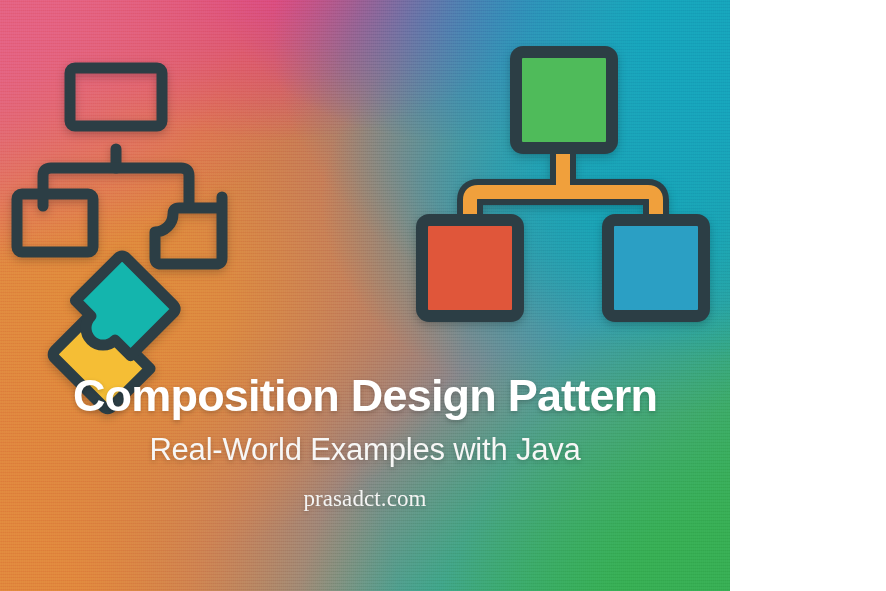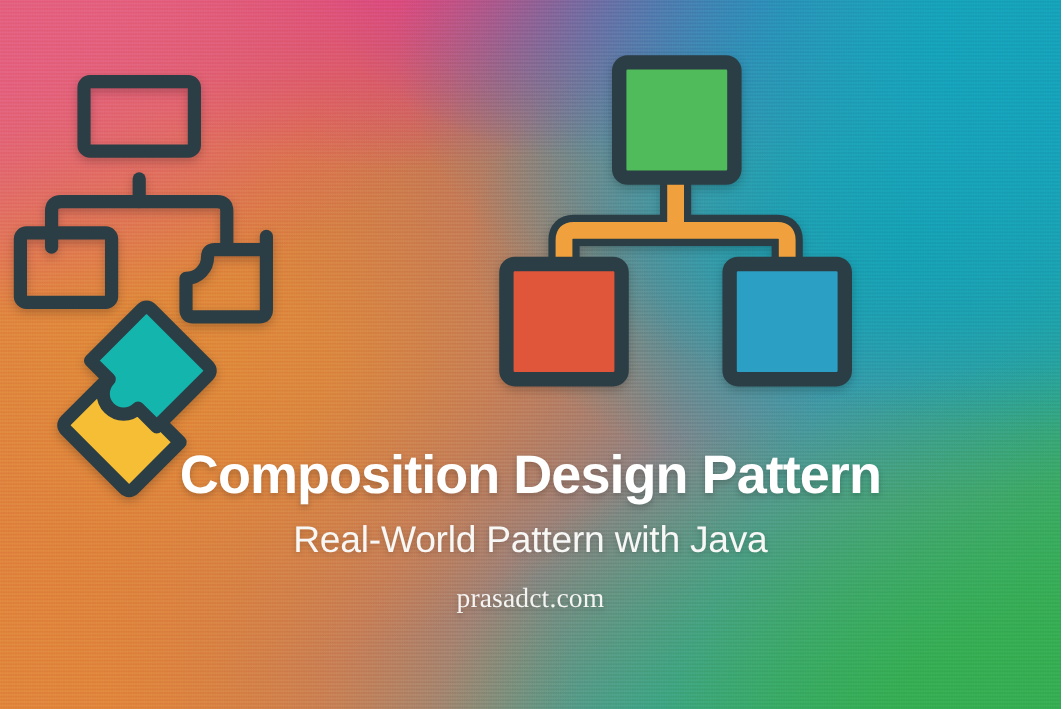--- a/index.html
+++ b/index.html
@@ -2,21 +2,21 @@
 <html><head>
 <meta charset="utf-8">
 <style>
   * { margin:0; padding:0; box-sizing:border-box; }
   html,body{
     width:886px; height:591px; overflow:hidden;
     font-family:"Liberation Sans", sans-serif;
   }
   #banner{
     position:relative;
-    width:884px; height:591px;
+    width:730px; height:591px;
     overflow:hidden;
     background:#0c4a6e;
   }
   
   #bg-base{
     position:absolute; inset:0;
     background:
       radial-gradient(115% 95% at 104% 6%,   #16a2ba 0%,  #16a2ba 14%, rgba(22,162,186,0) 58%),
       radial-gradient(95% 85% at 100% 104%,  #36ad52 0%,  #36ad52 16%, rgba(54,173,82,0) 62%),
       radial-gradient(95% 95% at -6% 104%,   #e0853c 0%,  #e0853c 18%, rgba(224,133,60,0) 64%),
@@ -150,17 +150,17 @@
       <rect x="108" y="12" width="96" height="96" rx="7" fill="#4fbb5a" stroke="#2c3e45" stroke-width="12"></rect>
 
       <rect x="14" y="180" width="96" height="96" rx="7" fill="#e0563a" stroke="#2c3e45" stroke-width="12"></rect>
 
       <rect x="200" y="180" width="96" height="96" rx="7" fill="#2b9fc4" stroke="#2c3e45" stroke-width="12"></rect>
     </svg>
   </div>
 
   <div id="text-block">
     <div id="title">Composition Design Pattern</div>
-    <div id="subtitle">Real-World Pattern with Java</div>
+    <div id="subtitle">Real-World Examples with Java</div>
     <div id="site">prasadct.com</div>
   </div>
 
 </div>
 
 </body></html>

